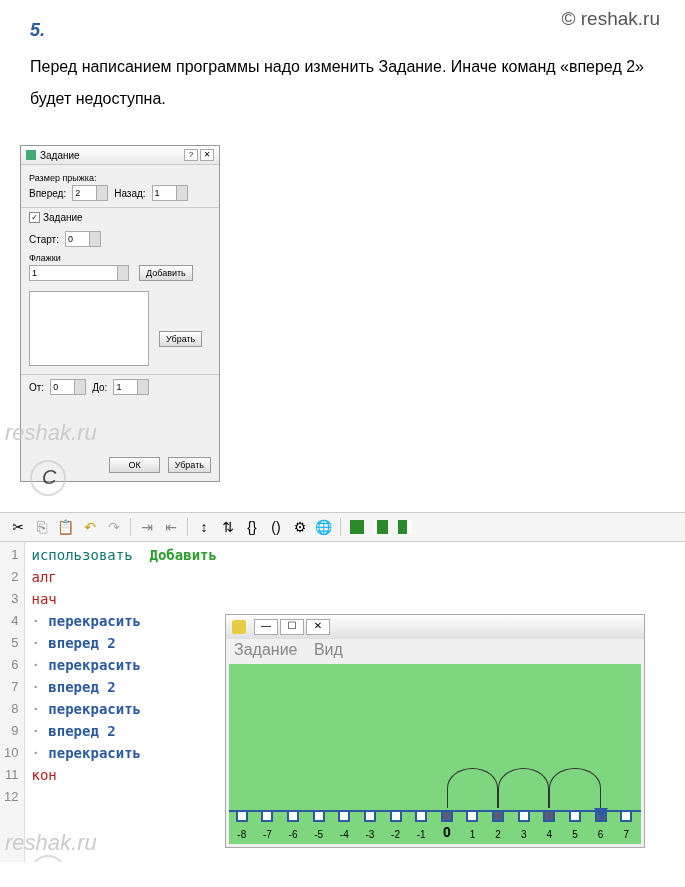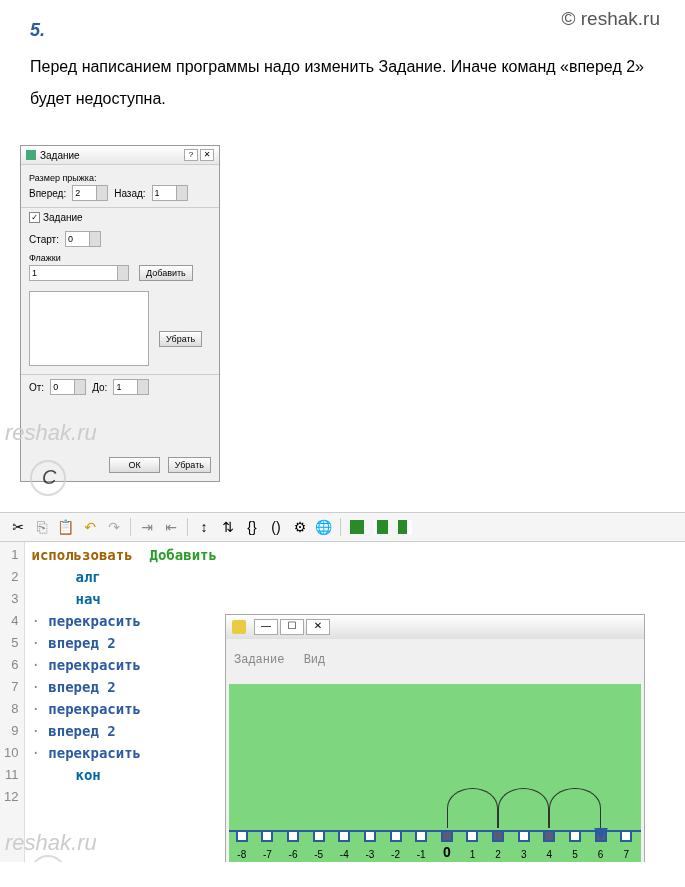--- a/index.html
+++ b/index.html
@@ -37,33 +37,33 @@
     .green-sq2 { width: 14px; height: 14px; background: #2a8a2a; border-left: 3px solid #fff; }
     .green-sq3 { width: 14px; height: 14px; background: #2a8a2a; position: relative; }
     .green-sq3::after { content: ''; position: absolute; right: 0; top: 0; width: 5px; height: 100%; background: #fff; }
     
     
     .editor-area { display: flex; min-height: 320px; }
     .line-numbers { background: #f5f5f5; border-right: 1px solid #ddd; padding: 2px 6px 2px 4px; }
     .line-num { font-size: 13px; line-height: 22px; color: #888; text-align: right; }
     .code { padding: 2px 6px; font-family: monospace; font-size: 14px; position: relative; }
     .code-line { line-height: 22px; white-space: pre; }
-    .kw-use { color: #a16207; font-weight: bold; }
+    .kw-use { color: #0f766e; font-weight: normal; }
     .kw-name { color: #2a9d2a; font-weight: bold; }
-    .kw-struct { color: #0369a1; font-weight: bold; margin-left: 44px; }
+    .kw-struct { color: #b91c1c; font-weight: normal; }
     .kw-cmd { color: #2c5aa0; font-weight: bold; }
     .bullet { color: #888; }
     
     
     .grass-window { position: absolute; left: 225px; top: 614px; width: 420px; border: 1px solid #aaa; background: #f0f0f0; }
     .grass-title { display: flex; align-items: center; padding: 4px 6px; background: linear-gradient(#fff,#e0e0e0); }
     .grass-icon { width: 14px; height: 14px; background: #e8cc44; border-radius: 2px; margin-right: 6px; }
     .grass-title-text { flex: 1; font-size: 12px; }
     .grass-win-btn { width: 24px; height: 16px; margin-left: 2px; border: 1px solid #aaa; background: #fff; font-size: 10px; text-align: center; }
-    .grass-menu { padding: 14px 8px; font-size: 12px; color: #888; font-family: Liberation Mono, monospace; }
+    .grass-menu { padding: 2px 8px; font-size: 16px; color: #888; }
     .grass-menu span { margin-right: 12px; }
     .grass-canvas { margin: 3px; height: 180px; background: #7ed67e; position: relative; overflow: hidden; }
     
     .number-line { position: absolute; bottom: 32px; left: 0; right: 0; height: 2px; background: #2c5aa0; }
     .tick { position: absolute; bottom: 22px; width: 12px; height: 12px; border: 2px solid #2c5aa0; background: #fff; transform: translateX(-50%); }
     .tick.filled { background: #5a5a7a; }
     .tick-label { position: absolute; bottom: 4px; font-size: 10px; color: #000; transform: translateX(-50%); }
     .tick-label.zero { font-weight: bold; font-size: 14px; }
     .arrow-mark { position: absolute; bottom: 20px; transform: translateX(-50%); }
     .arc { position: absolute; border: 1.5px solid #333; border-bottom: none; border-radius: 50% 50% 0 0; }

